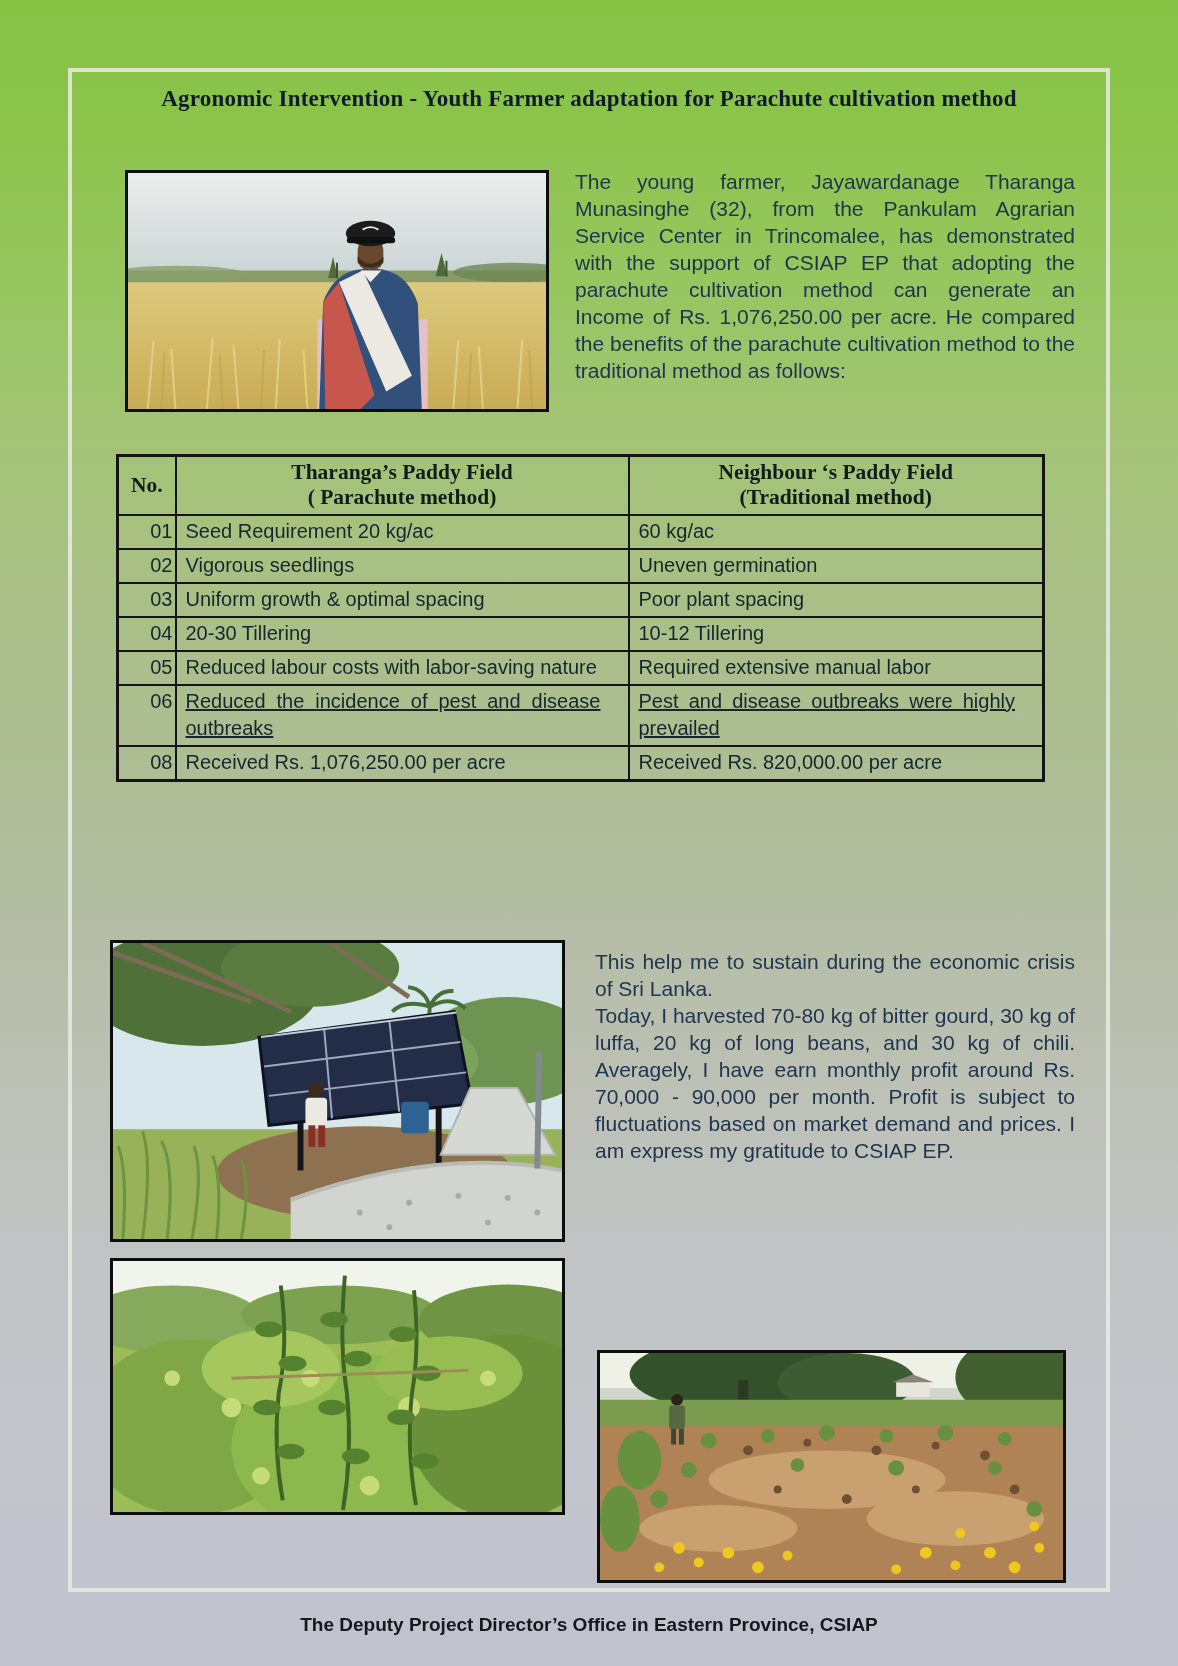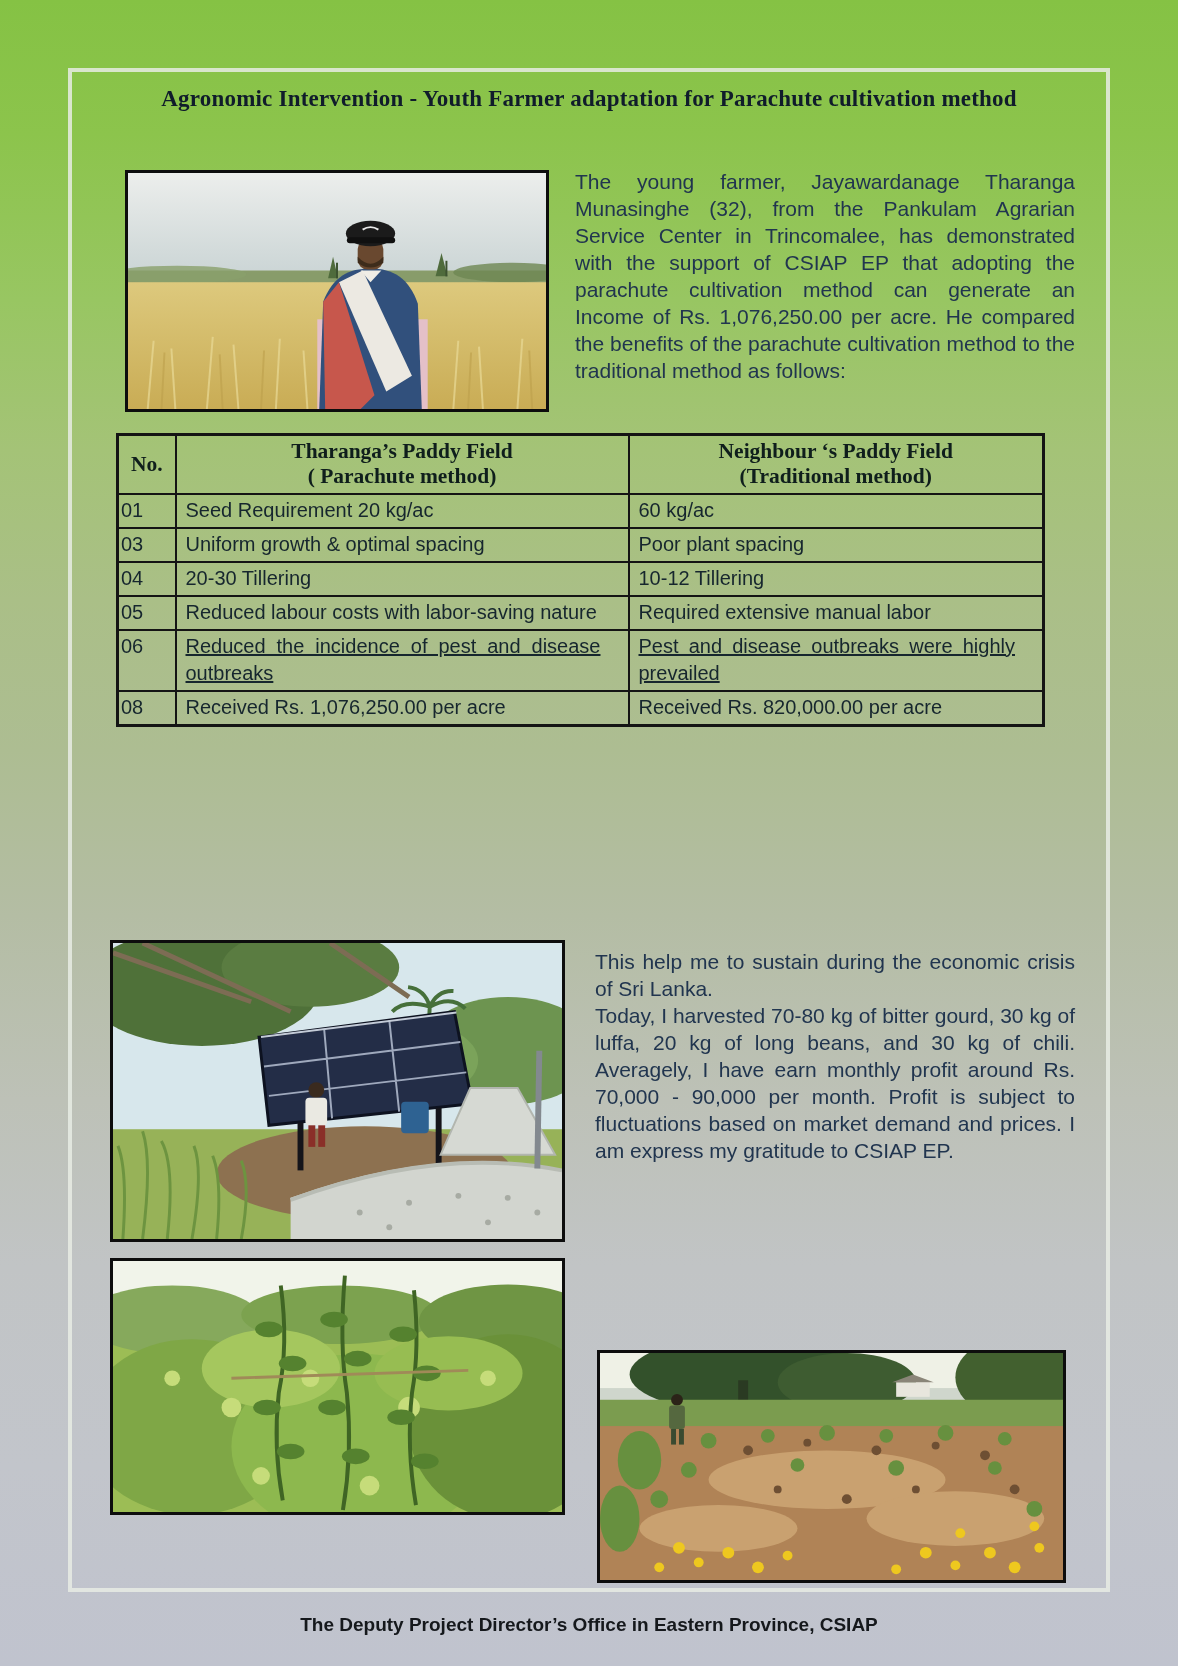--- a/index.html
+++ b/index.html
@@ -32,40 +32,40 @@
     border:3px solid #0d0d0d;background:#cfd6cc;
   }
   .photo svg{display:block;width:100%;height:100%;}
   .para{
     position:absolute;
     font-size:21px;line-height:27px;
     text-align:justify;color:#21354f;
   }
   .para p{margin:0;}
   table.cmp{
-    position:absolute;left:116px;top:433px;
+    position:absolute;left:116px;top:454px;
     width:926px;table-layout:fixed;
     border-collapse:collapse;
     border:3px solid #141414;
   }
   table.cmp th, table.cmp td{
     border:2px solid #141414;
     box-sizing:border-box;
   }
   table.cmp th{
     font-family:"Liberation Serif", serif;
     font-weight:bold;font-size:21.5px;line-height:1.18;
     color:#0f1e1c;text-align:center;padding:3px 4px;
   }
   table.cmp td{
     font-size:20px;line-height:1.35;
     color:#16262e;padding:2px 27px 3px 9px;
     text-align:left;vertical-align:top;
   }
-  table.cmp td.num{text-align:left;padding:2px 2px;}
+  table.cmp td.num{text-align:right;padding:2px 2px;}
   table.cmp td.just{text-align:justify;text-decoration:underline;}
   .footer{
     position:absolute;left:0;top:1614px;width:1178px;
     text-align:center;font-weight:bold;font-size:19px;
     color:#15181c;
   }
 </style>
 </head>
 <body>
 
@@ -153,20 +153,25 @@
         </th>
       </tr>
     </thead>
     <tbody>
       <tr>
         <td class="num">01</td>
         <td>Seed Requirement 20 kg/ac</td>
         <td>60 kg/ac</td>
       </tr>
       <tr>
+        <td class="num">02</td>
+        <td>Vigorous seedlings</td>
+        <td>Uneven germination</td>
+      </tr>
+      <tr>
         <td class="num">03</td>
         <td>Uniform growth &amp; optimal spacing</td>
         <td>Poor plant spacing</td>
       </tr>
       <tr>
         <td class="num">04</td>
         <td>20-30 Tillering</td>
         <td>10-12 Tillering</td>
       </tr>
       <tr>

